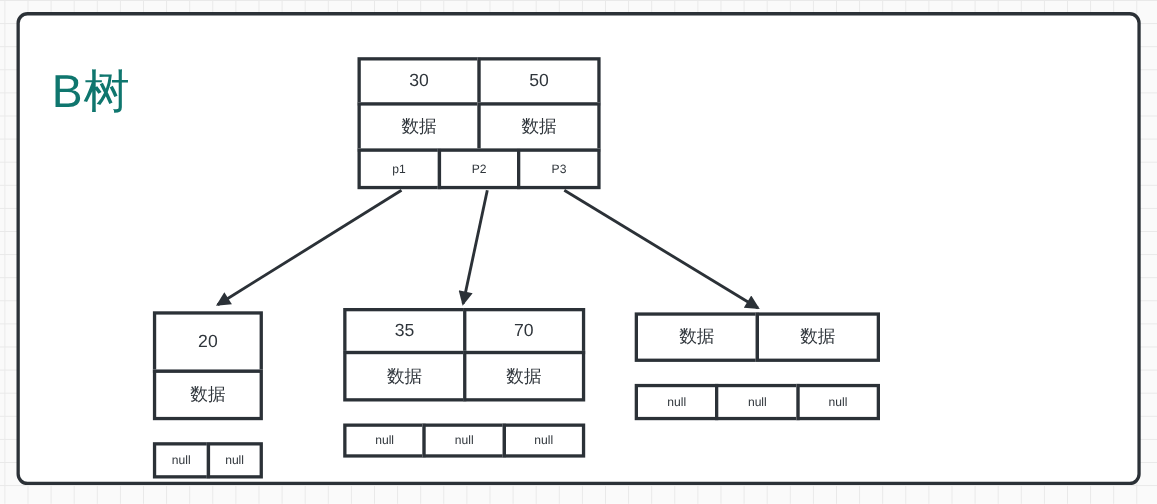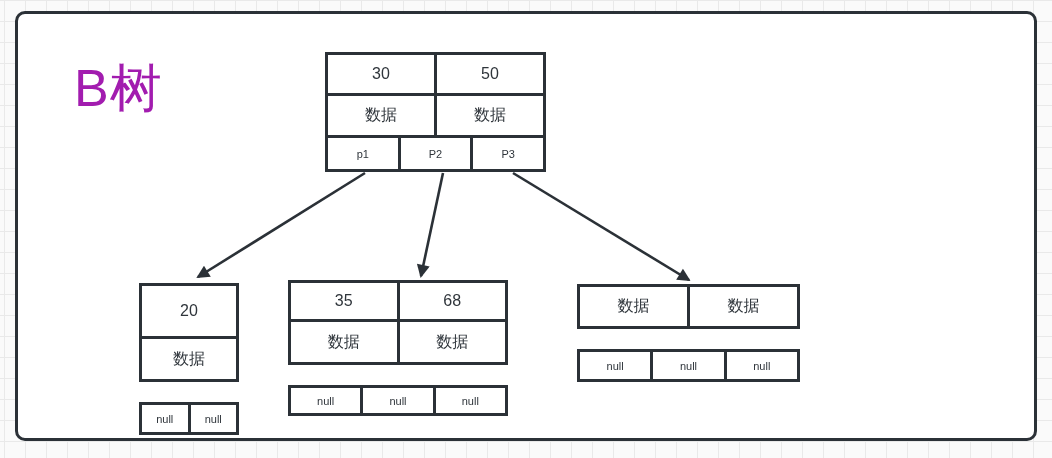--- a/index.html
+++ b/index.html
@@ -27,25 +27,25 @@
   .frame {
     position: absolute;
     left: 15px; top: 11px;
     width: 1022px; height: 430px;
     background: var(--canvas-bg);
     border: 3px solid var(--stroke);
     border-radius: 10px;
   }
   .title {
     position: absolute;
-    left: 74px; top: 62px;
-    font-size: 52px;
+    left: 47px; top: 62px;
+    font-size: 42px;
     line-height: 1;
     font-weight: 400;
-    color: #a21caf;
+    color: #0f766e;
     letter-spacing: 1px;
   }
   .node { position: absolute; }
   .row { display: flex; align-items: center; }
   .row + .row { margin-top: -3px; }
   .row.gapped { margin-top: 20px; }
   .cell {
     flex: 1 1 0;
     border: 3px solid var(--stroke);
     background: var(--canvas-bg);
@@ -61,21 +61,21 @@
   .node-root { left: 325px; top: 52px;  width: 221px; }
   .node-root  .row-keys .cell { height: 44px; }
   .node-root  .row-data .cell { height: 45px; }
   .node-root  .row-ptrs .cell { height: 37px; }
 
   .node-left { left: 139px; top: 283px; width: 100px; }
   .node-left  .row-keys .cell { height: 56px; }
   .node-left  .row-data .cell { height: 46px; }
   .node-left  .row-ptrs .cell { height: 33px; }
 
-  .node-mid  { left: 288px; top: 280px; width: 220px; }
+  .node-mid  { left: 312px; top: 280px; width: 220px; }
   .node-mid   .row-keys .cell { height: 42px; }
   .node-mid   .row-data .cell { height: 46px; }
   .node-mid   .row-ptrs .cell { height: 31px; }
 
   .node-right{ left: 577px; top: 284px; width: 223px; }
   .node-right .row-keys .cell { height: 39px; }
   .node-right .row-data .cell { height: 45px; }
   .node-right .row-ptrs .cell { height: 33px; }
 
   svg.arrows {
@@ -121,21 +121,21 @@
     </div>
     <div class="row row-ptrs gapped">
       <div class="cell ptr">null</div>
       <div class="cell ptr">null</div>
     </div>
   </div>
 
   <div class="node node-mid">
     <div class="row row-keys">
       <div class="cell key">35</div>
-      <div class="cell key">68</div>
+      <div class="cell key">70</div>
     </div>
     <div class="row row-data">
       <div class="cell data">数据</div>
       <div class="cell data">数据</div>
     </div>
     <div class="row row-ptrs gapped">
       <div class="cell ptr">null</div>
       <div class="cell ptr">null</div>
       <div class="cell ptr">null</div>
     </div>

